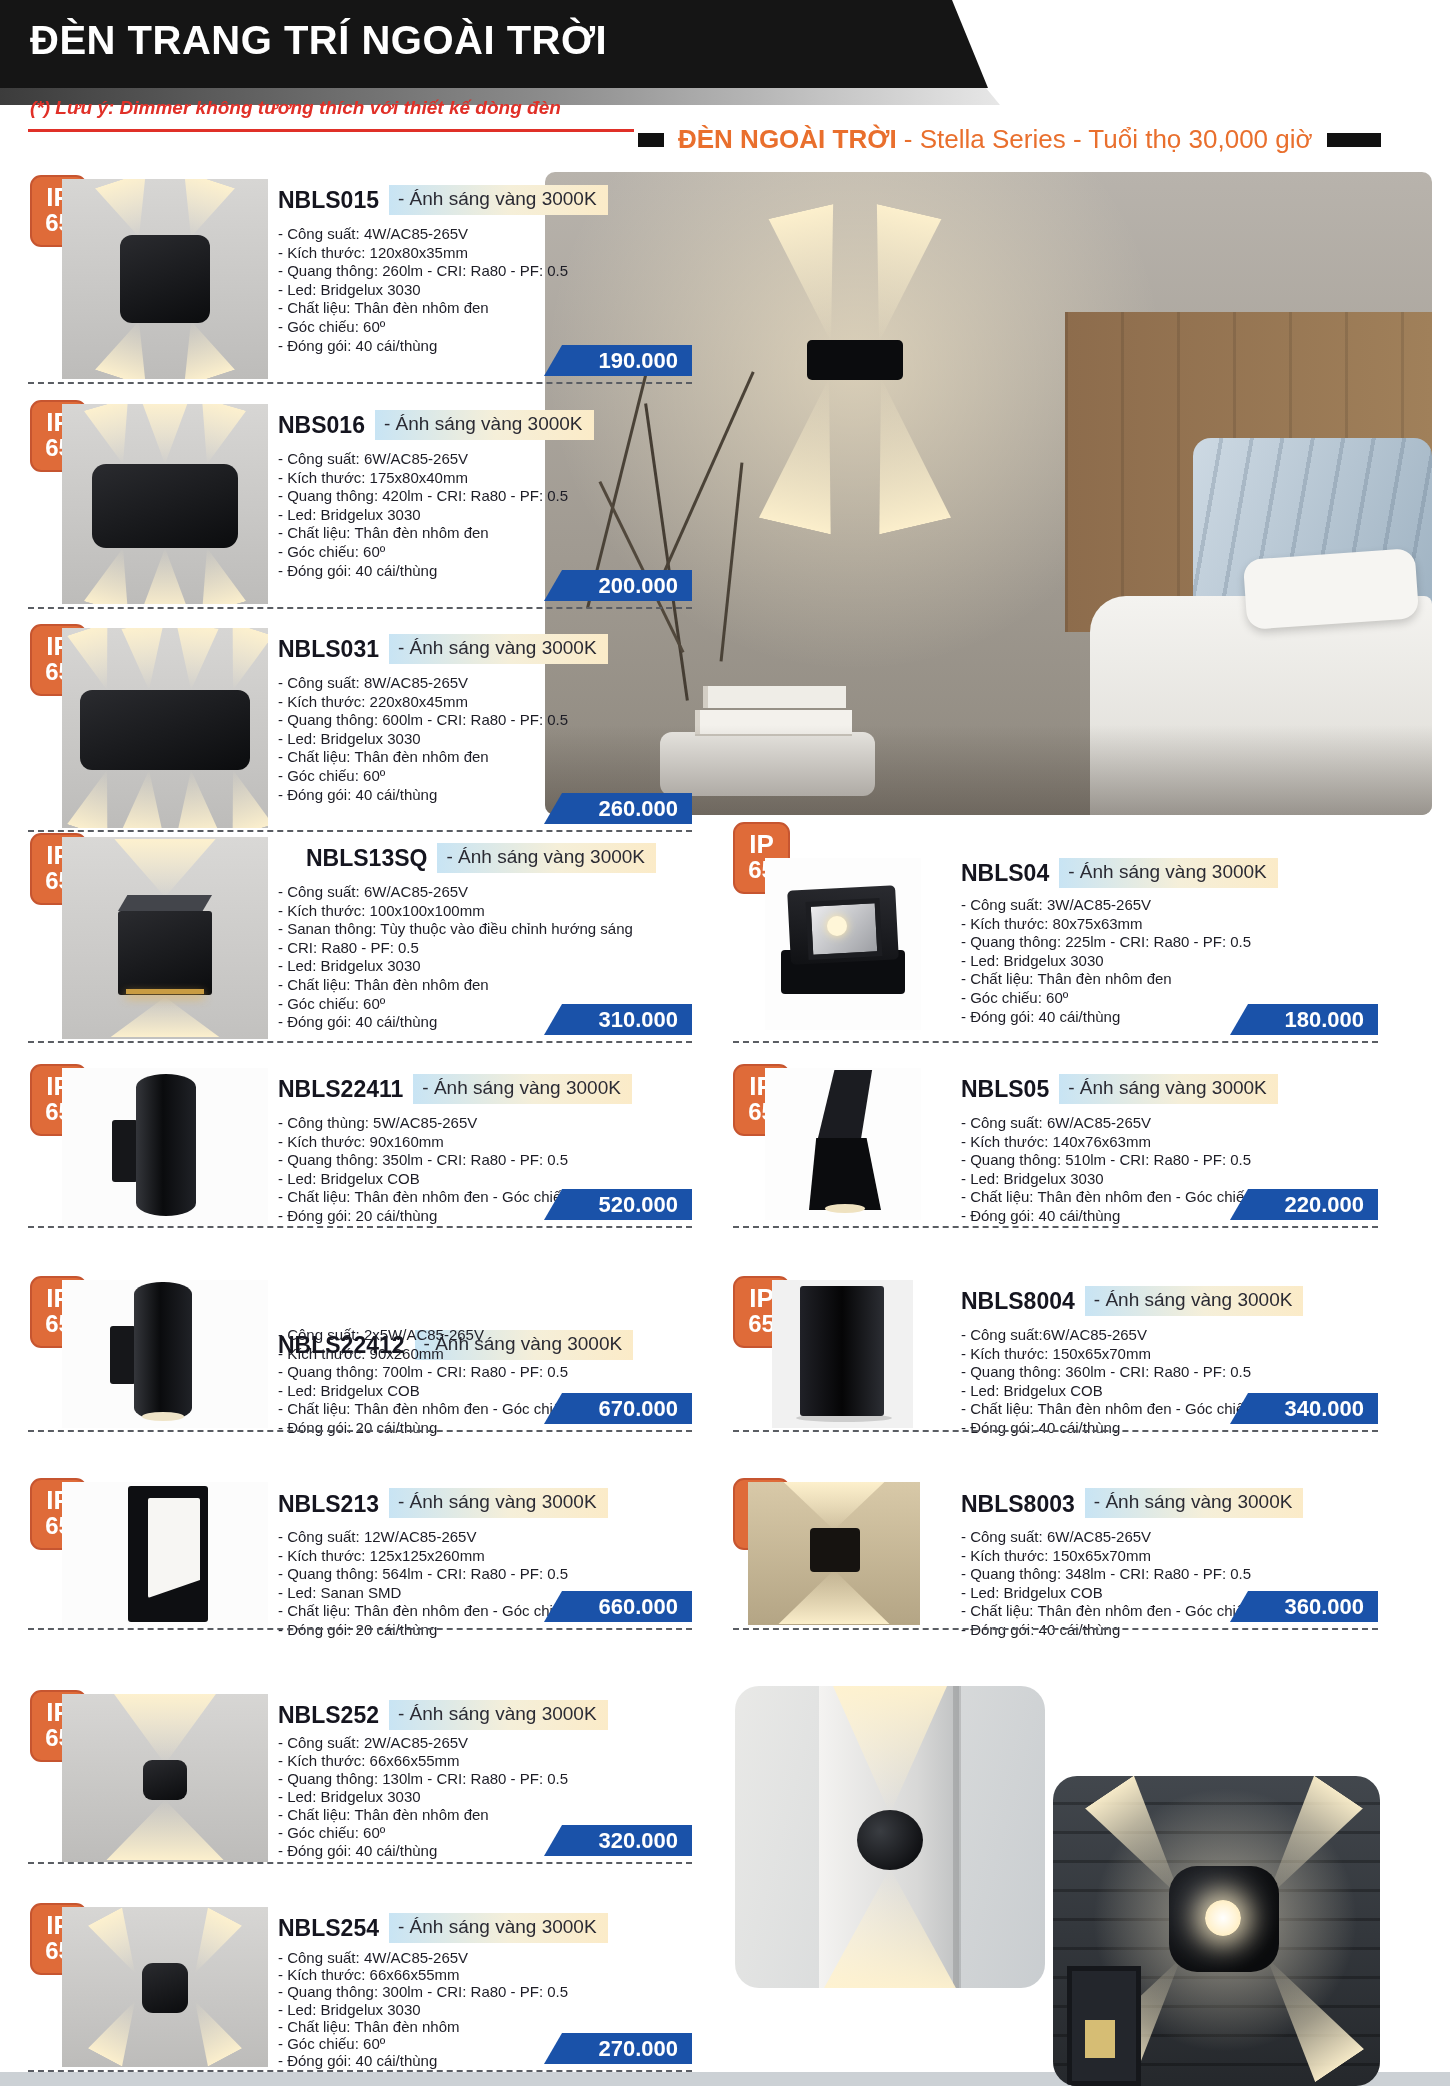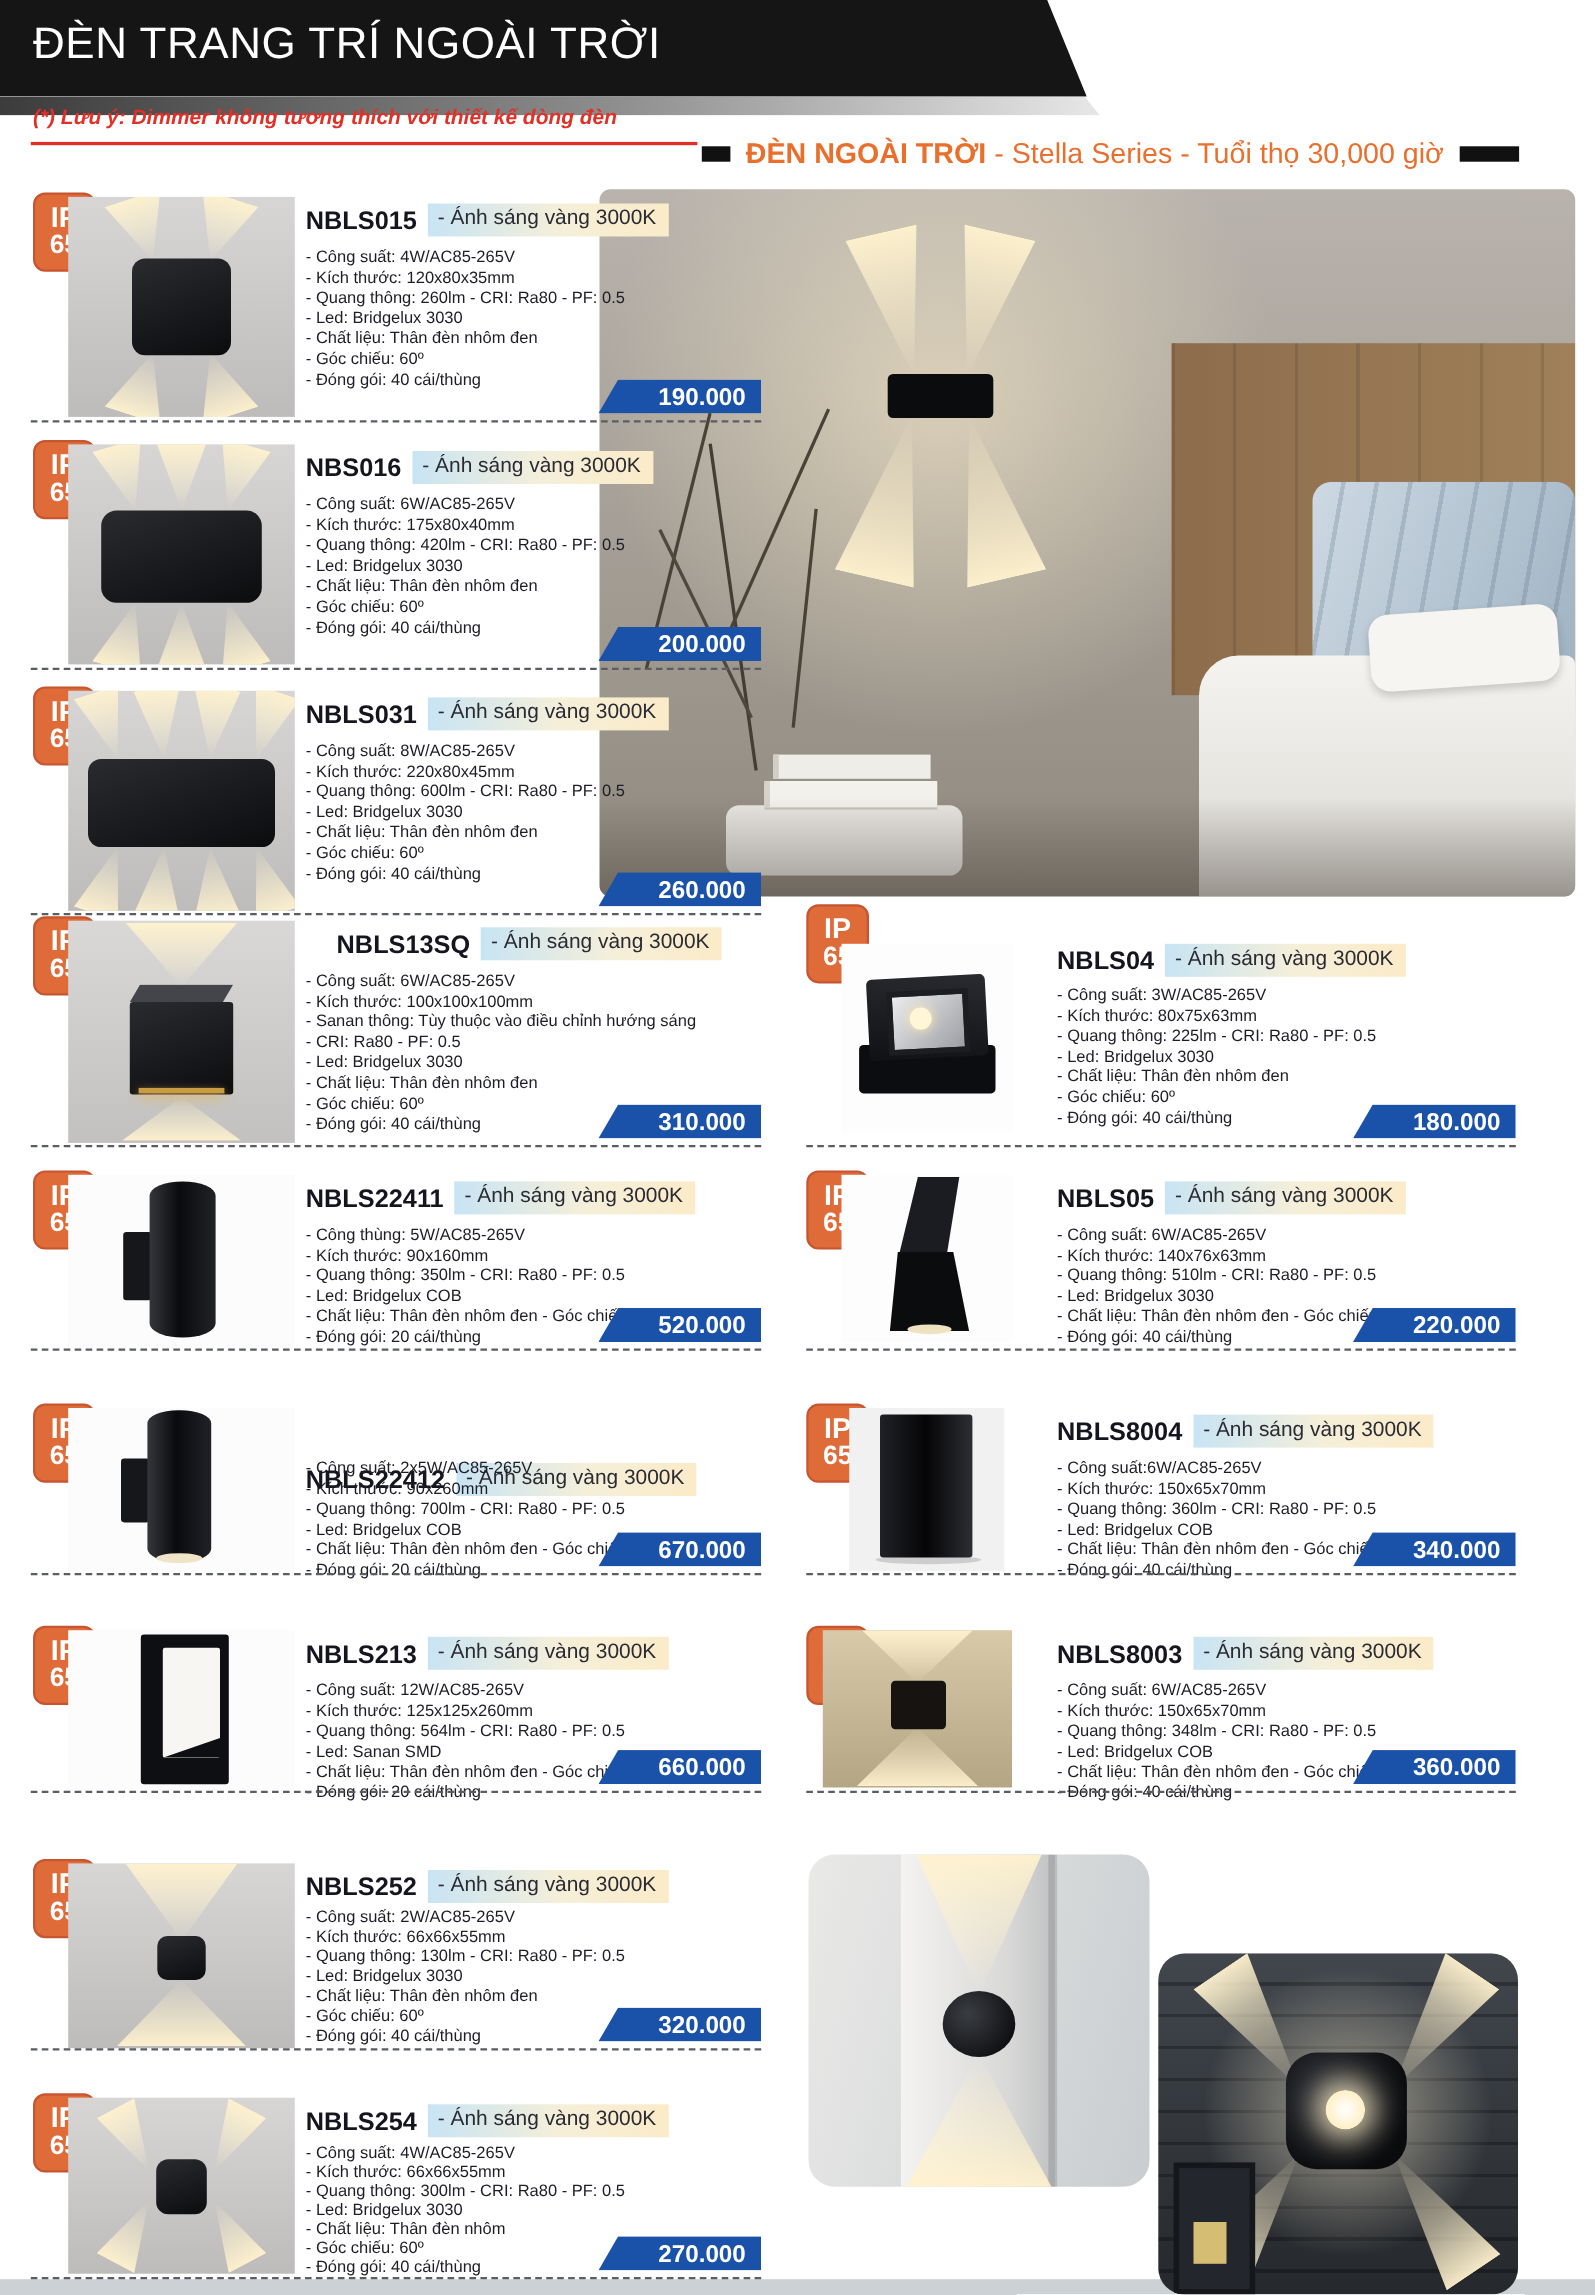--- a/index.html
+++ b/index.html
@@ -1,21 +1,21 @@
 <!DOCTYPE html>
 <html><head>
 <meta charset="utf-8">
 <style>
   html,body{margin:0;padding:0;background:#fff;}
   .page{position:relative;width:1450px;height:2086px;background:#fff;overflow:hidden;
         font-family:"Liberation Sans",sans-serif;}
   
   .hdr-black{position:absolute;left:0;top:0;width:1000px;height:88px;background:#151515;
              clip-path:polygon(0 0,952px 0,988px 100%,0 100%);}
-  .hdr-title{position:absolute;left:30px;top:18px;color:#fff;font-size:40px;font-weight:400;
+  .hdr-title{position:absolute;left:30px;top:18px;color:#fff;font-size:40px;font-weight:700;
              letter-spacing:.5px;white-space:nowrap;}
   .hdr-gray{position:absolute;left:0;top:88px;width:1010px;height:17px;
             background:linear-gradient(90deg,#3c3c3c,#8d8d8d 55%,#d5d5d5 90%,#e9e9e9);
             clip-path:polygon(0 0,986px 0,1000px 100%,0 100%);}
   .logo{position:absolute;left:1112px;top:2px;display:flex;align-items:flex-start;color:#E8692E;}
   .logo span{font-size:58px;font-weight:800;letter-spacing:-2px;line-height:1;}
   .logo svg{margin:2px -1px 0 -1px;}
   .note{position:absolute;left:30px;top:97px;color:#E03028;font-size:19px;font-style:italic;
         font-weight:600;white-space:nowrap;}
   .note-line{position:absolute;left:28px;top:129px;width:606px;height:3px;background:#E03028;}

